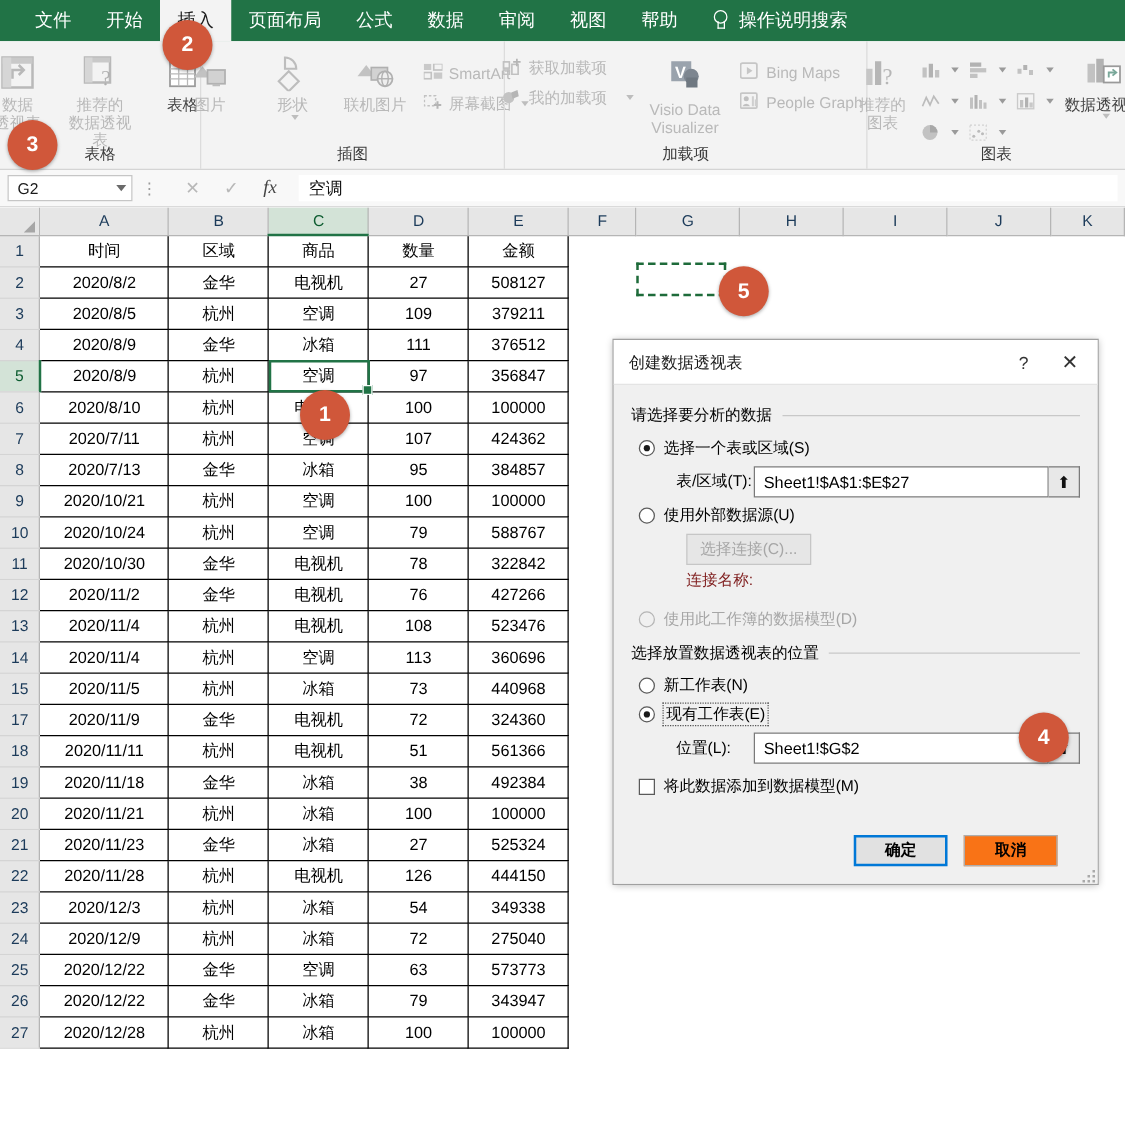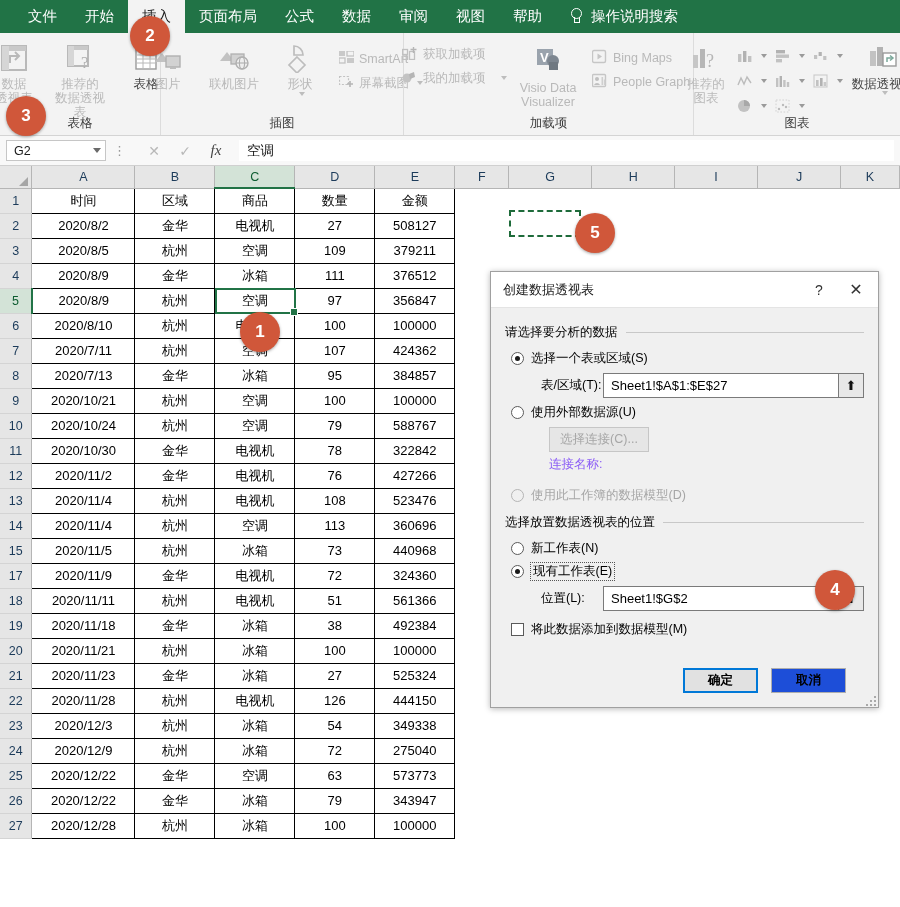--- a/index.html
+++ b/index.html
@@ -195,32 +195,32 @@
     cursor:default;
   }
   .arrowup { font-size:13px; color:#111; line-height:1; }
 
   .btn-conn {
     margin:6px 0 4px 44px; width:100px; height:25px;
     background:#e6e6e6; border:1px solid #c6c6c6;
     display:flex; align-items:center; justify-content:center;
     font-size:12.5px; color:#a6a6a6; cursor:default;
   }
-  .connname { margin:2px 0 14px 44px; font-size:12.5px; color:#8b5cf6; }
+  .connname { margin:2px 0 14px 44px; font-size:12.5px; color:#7f1d1d; }
 
   .chk {
     width:13px; height:13px; border:1px solid #5a5a5a; background:#fff;
     margin-right:7px; flex:none;
   }
 
   .dlg-footer {
     position:absolute; right:32px; bottom:14px; display:flex; gap:13px;font-weight:bold;
   }
   .dbtn {
-    width:75px; height:25px; background:#1d4ed8; border:1px solid #adadad;
+    width:75px; height:25px; background:#f97316; border:1px solid #adadad;
     display:flex; align-items:center; justify-content:center;
     font-size:12.5px; color:#000; cursor:default;
   }
   .dbtn.primary { background:#e1e1e1; border:2px solid #0078d7; }
   .grip {
     position:absolute; right:2px; bottom:1px; width:12px; height:12px;
   }
   .grip i { position:absolute; width:2px; height:2px; background:#a9a9a9; }
 
   
@@ -309,39 +309,39 @@
             <svg width="32" height="28" viewBox="0 0 32 28">
               <path d="M3 18 L10 9 L17 18 Z" fill="#c2c2c2"></path>
               <rect x="14" y="12" width="14" height="11" fill="#d2d2d2" stroke="#b0b0b0" stroke-width="1.4"></rect>
               <rect x="18" y="23" width="6" height="2" fill="#bdbdbd"></rect>
             </svg>
           </span>
           <span class="cap">图片</span>
         </div>
         <div class="bigbtn">
           <span class="glyph">
+            <svg width="32" height="30" viewBox="0 0 32 30">
+              <path d="M10 3 A9 9 0 0 1 19 12 L10 12 Z" fill="none" stroke="#bdbdbd" stroke-width="1.7"></path>
+              <path d="M13 14 L21 22 L13 30 L5 22 Z" fill="none" stroke="#bdbdbd" stroke-width="1.7"></path>
+            </svg>
+          </span>
+          <span class="cap">形状</span>
+          <span class="caret" style="margin-top:1px"></span>
+        </div>
+        <div class="bigbtn">
+          <span class="glyph">
             <svg width="32" height="28" viewBox="0 0 32 28">
               <path d="M2 17 L9 8 L16 17 Z" fill="#c2c2c2"></path>
               <rect x="13" y="10" width="13" height="10" fill="#d2d2d2" stroke="#b0b0b0" stroke-width="1.3"></rect>
               <circle cx="24" cy="19" r="6" fill="#eee" stroke="#b0b0b0" stroke-width="1.4"></circle>
               <ellipse cx="24" cy="19" rx="2.6" ry="6" fill="none" stroke="#b0b0b0" stroke-width="1.1"></ellipse>
               <line x1="18" y1="19" x2="30" y2="19" stroke="#b0b0b0" stroke-width="1.1"></line>
             </svg>
           </span>
           <span class="cap">联机图片</span>
-        </div>
-        <div class="bigbtn">
-          <span class="glyph">
-            <svg width="32" height="30" viewBox="0 0 32 30">
-              <path d="M10 3 A9 9 0 0 1 19 12 L10 12 Z" fill="none" stroke="#bdbdbd" stroke-width="1.7"></path>
-              <path d="M13 14 L21 22 L13 30 L5 22 Z" fill="none" stroke="#bdbdbd" stroke-width="1.7"></path>
-            </svg>
-          </span>
-          <span class="cap">形状</span>
-          <span class="caret" style="margin-top:1px"></span>
         </div>
         <div style="display:flex;flex-direction:column;padding-top:9px;">
           <div class="smallbtn">
             <span>
               <svg width="15" height="13" viewBox="0 0 15 13">
                 <rect x="0" y="0" width="6" height="5" fill="#c9c9c9"></rect>
                 <rect x="8" y="0" width="7" height="5" fill="none" stroke="#c2c2c2" stroke-width="1.3"></rect>
                 <rect x="0" y="7" width="6" height="5" fill="none" stroke="#c2c2c2" stroke-width="1.3"></rect>
                 <rect x="8" y="7" width="7" height="5" fill="#c9c9c9"></rect>
               </svg>

